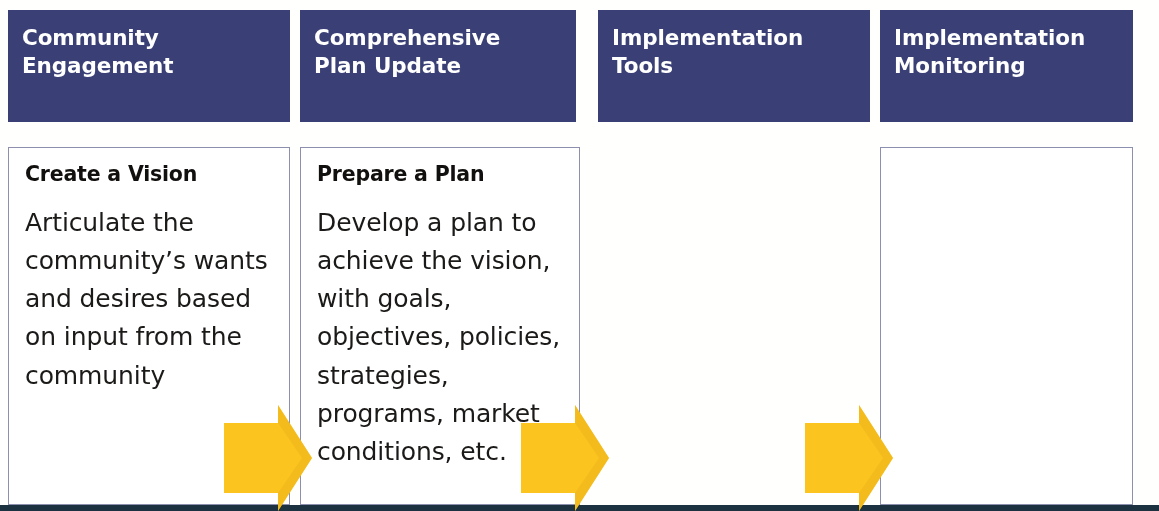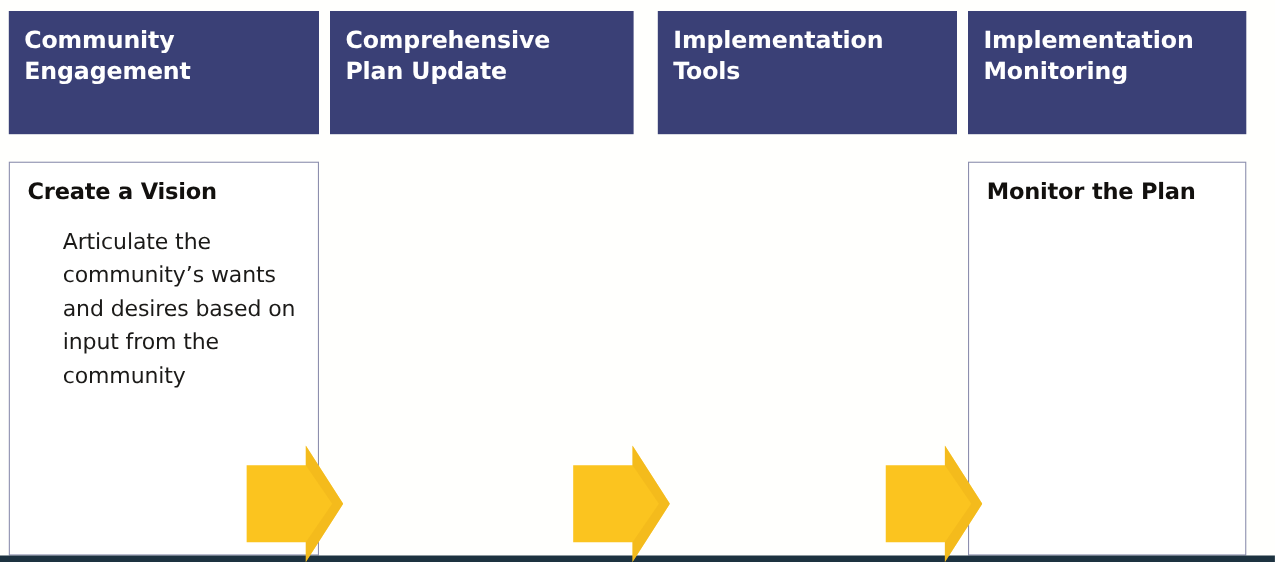--- a/index.html
+++ b/index.html
@@ -48,26 +48,25 @@
   .step-title {
     color: #12100e;
     font-size: 20.5px;
     font-weight: bold;
     line-height: 1.2;
     margin-bottom: 17px;
     letter-spacing: -0.2px;
   }
   .step-body {
     color: #1b1a18;
-    font-size: 20px;
+    font-size: 25px;
     font-weight: normal;
     line-height: 1.53;
     letter-spacing: -0.1px;
     white-space: pre-line;
-    margin-left: 32px;
   }
 
   
   .flow-arrow {
     position: absolute;
     bottom: 0px;
     width: 88px;
     height: 106px;
     z-index: 5;
   }
@@ -106,24 +105,27 @@
   <div class="phase-header" style="left:880px; width:253px;">
     <div class="phase-header-label">Implementation
 Monitoring</div>
   </div>
 
   <div class="step-box" style="left:8px;  width:282px;">
     <div class="step-title">Create a Vision</div>
     <div class="step-body">Articulate the community’s wants and desires based on input from the community</div>
   </div>
 
+  <div class="step-box" style="left:300px; width:280px;">
+    <div class="step-title">Prepare a Plan</div>
+    <div class="step-body">Develop a plan to achieve the vision, with goals, objectives, policies, strategies, programs, market conditions, etc.</div>
+  </div>
 
 
   <div class="step-box" style="left:880px; width:253px;">
-    <div class="step-title">Monitor the Plan</div>
   </div>
 
   <div class="flow-arrow" style="left:224px;">
     <svg viewBox="0 0 88 106" preserveAspectRatio="none">
       <polygon points="0,18 54,18 54,0 88,53 54,106 54,88 0,88" fill="#fbc41f"></polygon>
       <polygon points="54,0 88,53 54,106 54,88 78,53 54,18" fill="#eeb519" opacity="0.55"></polygon>
     </svg>
   </div>
 
   <div class="flow-arrow" style="left:521px;">

